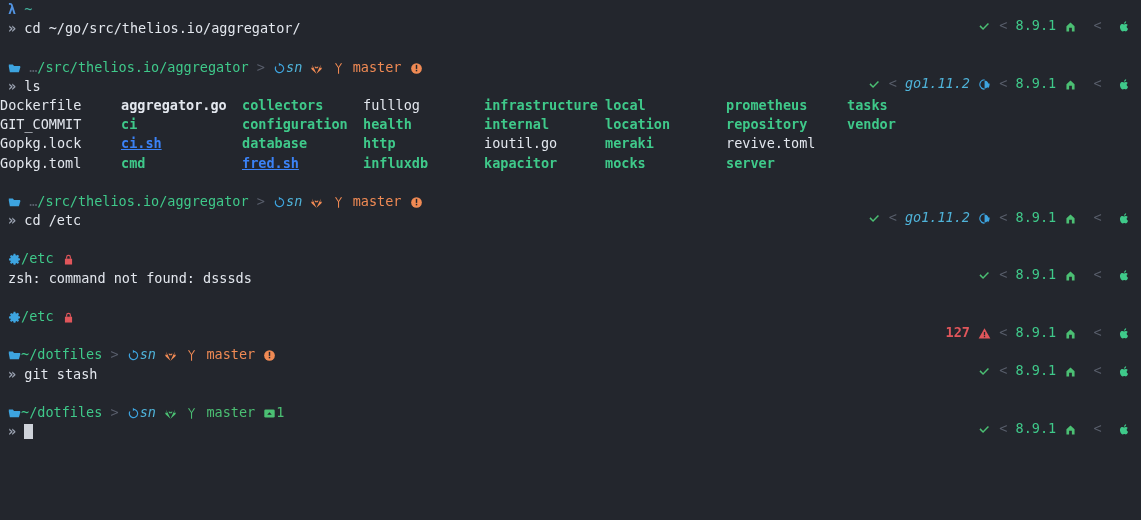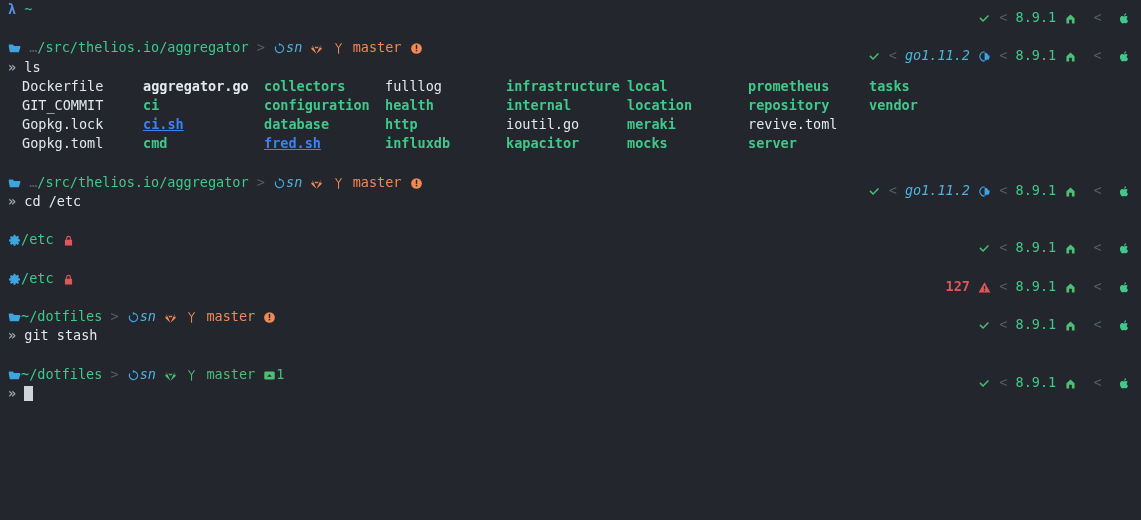--- a/index.html
+++ b/index.html
@@ -23,21 +23,21 @@
     position:relative;
     height:19.2px;
     white-space:pre;
     padding-left:8px;
     box-sizing:border-box;
   }
   .line.blank{height:19.2px;}
   .rightstat{
     position:absolute;
     right:10px;
-    top:8px;
+    top:16px;
     white-space:pre;
   }
   
   .c-blue   {color:#5294e2;}
   .c-cyan   {color:#4fb3d9;font-style:italic;}
   .c-teal   {color:#43b09b;}
   .c-green  {color:#3fc98a;}
   .c-greenb {color:#3fc98a;font-weight:bold;}
   .c-white  {color:#e3e7ee;}
   .c-gray   {color:#585e6b;}
@@ -66,34 +66,35 @@
     vertical-align:-3px;
   }
   .col{
     display:inline-block;
     width:121px;
     overflow:hidden;
     white-space:pre;
     vertical-align:top;
   }
   .col.last{width:auto;}
-  .ls-row{height:19.2px;white-space:pre;box-sizing:border-box;margin-left:22px;}
+  .ls-row{height:19.2px;white-space:pre;box-sizing:border-box;}
 </style>
 </head>
 <body>
 
 <div id="term">
     <div class="line"><span class="c-blue bold">λ</span><span> </span><span class="c-teal">~</span><div class="rightstat"><span class="icon"><svg viewBox="0 0 16 16">
             <path d="M6.2 12.4 1.8 8l1.3-1.4 3.1 3.1 6-6L13.5 5z" fill="#4bbf73"></path>
           </svg></span><span> </span><span class="c-gray">&lt;</span><span> </span><span class="c-green">8.9.1</span><span> </span><span class="icon"><svg viewBox="0 0 16 16">
             <path d="M3 14V7.6L8 3l5 4.6V14h-3.3V9.6H6.3V14z" fill="#4bbf73"></path>
           </svg></span><span>  </span><span class="c-gray">&lt;</span><span>  </span><span class="icon"><svg viewBox="0 0 16 16">
             <path d="M10.7 8.4c0-1.5 1.2-2.2 1.3-2.3-.7-1-1.8-1.2-2.2-1.2-1-.1-1.9.6-2.4.6s-1.2-.6-2-.6c-1 0-2 .6-2.5 1.5-1.1 1.9-.3 4.6.8 6.1.5.7 1.1 1.5 1.9 1.5s1.1-.5 2-.5 1.2.5 2 .5 1.4-.7 1.9-1.5c.6-.8.8-1.6.8-1.7 0 0-1.6-.6-1.6-2.4z" fill="#3fc98a"></path>
             <path d="M9.4 3.6c.4-.5.7-1.3.6-2-.6 0-1.4.4-1.8.9-.4.5-.8 1.3-.7 2 .7.1 1.4-.4 1.9-.9z" fill="#3fc98a"></path>
           </svg></span></div></div>
+    <div class="line"><span class="prompt-arrow">»</span><span> </span><span class="cmdtext">cd ~/go/src/thelios.io/aggregator/</span></div>
     <div class="line blank"></div>
     <div class="line"><span class="icon"><svg viewBox="0 0 16 16">
           <path d="M1 3.2h5l1.4 1.7H15v1.1H1z" fill="#3da4e0"></path>
           <path d="M1.1 6.3h14.2l-1.9 6.4H2.3z" fill="#3da4e0"></path>
         </svg></span><span> </span><span class="c-gray">…</span><span class="c-green">/src/thelios.io/aggregator</span><span> </span><span class="c-gray">&gt;</span><span> </span><span class="icon"><svg viewBox="0 0 16 16">
           <path d="M8 2.2a5.8 5.8 0 1 1-5.1 3l1.3.7A4.35 4.35 0 1 0 8 3.65z" fill="#3da4e0"></path>
           <path d="M7.2 1l2.6 2.1-2.6 2.1z" fill="#3da4e0"></path>
         </svg></span><span class="c-cyan">sn</span><span> </span><span class="icon"><svg viewBox="0 0 16 16">
           <path d="M8 14.6 5.1 8.3 2.4 3.1l1.2 4.1H1.2l1 2.1zM8 14.6l2.9-6.3 2.7-5.2-1.2 4.1h2.4l-1 2.1z" fill="#f08a54"></path>
           <path d="M5.3 4.6l1 3.1h3.4l1-3.1-1 2-.9-1.5-.8 1.6-.8-1.6-.9 1.5z" fill="#f08a54"></path>
@@ -153,20 +154,21 @@
           <path d="M5 7V5.2a3 3 0 0 1 6 0V7h-1.4V5.2a1.6 1.6 0 0 0-3.2 0V7z" fill="#e0565b"></path>
           <path d="M3.6 7h8.8v7.2H3.6z" fill="#e0565b"></path>
         </svg></span><div class="rightstat"><span class="icon"><svg viewBox="0 0 16 16">
             <path d="M6.2 12.4 1.8 8l1.3-1.4 3.1 3.1 6-6L13.5 5z" fill="#4bbf73"></path>
           </svg></span><span> </span><span class="c-gray">&lt;</span><span> </span><span class="c-green">8.9.1</span><span> </span><span class="icon"><svg viewBox="0 0 16 16">
             <path d="M3 14V7.6L8 3l5 4.6V14h-3.3V9.6H6.3V14z" fill="#4bbf73"></path>
           </svg></span><span>  </span><span class="c-gray">&lt;</span><span>  </span><span class="icon"><svg viewBox="0 0 16 16">
             <path d="M10.7 8.4c0-1.5 1.2-2.2 1.3-2.3-.7-1-1.8-1.2-2.2-1.2-1-.1-1.9.6-2.4.6s-1.2-.6-2-.6c-1 0-2 .6-2.5 1.5-1.1 1.9-.3 4.6.8 6.1.5.7 1.1 1.5 1.9 1.5s1.1-.5 2-.5 1.2.5 2 .5 1.4-.7 1.9-1.5c.6-.8.8-1.6.8-1.7 0 0-1.6-.6-1.6-2.4z" fill="#3fc98a"></path>
             <path d="M9.4 3.6c.4-.5.7-1.3.6-2-.6 0-1.4.4-1.8.9-.4.5-.8 1.3-.7 2 .7.1 1.4-.4 1.9-.9z" fill="#3fc98a"></path>
           </svg></span></div></div>
+    <div class="line"><span class="cmdtext">zsh: command not found: dsssds</span></div>
     <div class="line blank"></div>
     <div class="line"><span class="icon"><svg viewBox="0 0 16 16">
           <path d="M8 5.3a2.7 2.7 0 1 0 0 5.4 2.7 2.7 0 0 0 0-5.4zm0 1.5a1.2 1.2 0 1 1 0 2.4 1.2 1.2 0 0 1 0-2.4z" fill="#3da4e0"></path>
           <path d="M6.9 1h2.2l.3 1.7 1.2.5 1.4-1 1.6 1.6-1 1.4.5 1.2 1.7.3v2.2l-1.7.3-.5 1.2 1 1.4-1.6 1.6-1.4-1-1.2.5-.3 1.7H6.9l-.3-1.7-1.2-.5-1.4 1-1.6-1.6 1-1.4-.5-1.2L1.2 9.1V6.9l1.7-.3.5-1.2-1-1.4 1.6-1.6 1.4 1 1.2-.5z" fill="#3da4e0"></path>
         </svg></span><span class="c-green">/etc</span><span> </span><span class="icon"><svg viewBox="0 0 16 16">
           <path d="M5 7V5.2a3 3 0 0 1 6 0V7h-1.4V5.2a1.6 1.6 0 0 0-3.2 0V7z" fill="#e0565b"></path>
           <path d="M3.6 7h8.8v7.2H3.6z" fill="#e0565b"></path>
         </svg></span><div class="rightstat"><span class="c-red bold">127</span><span> </span><span class="icon"><svg viewBox="0 0 16 16">
             <path d="M8 1.6 15.2 14H.8z" fill="#e0565b"></path>
             <rect x="7.2" y="6" width="1.6" height="4.2" fill="#23262d"></rect>

